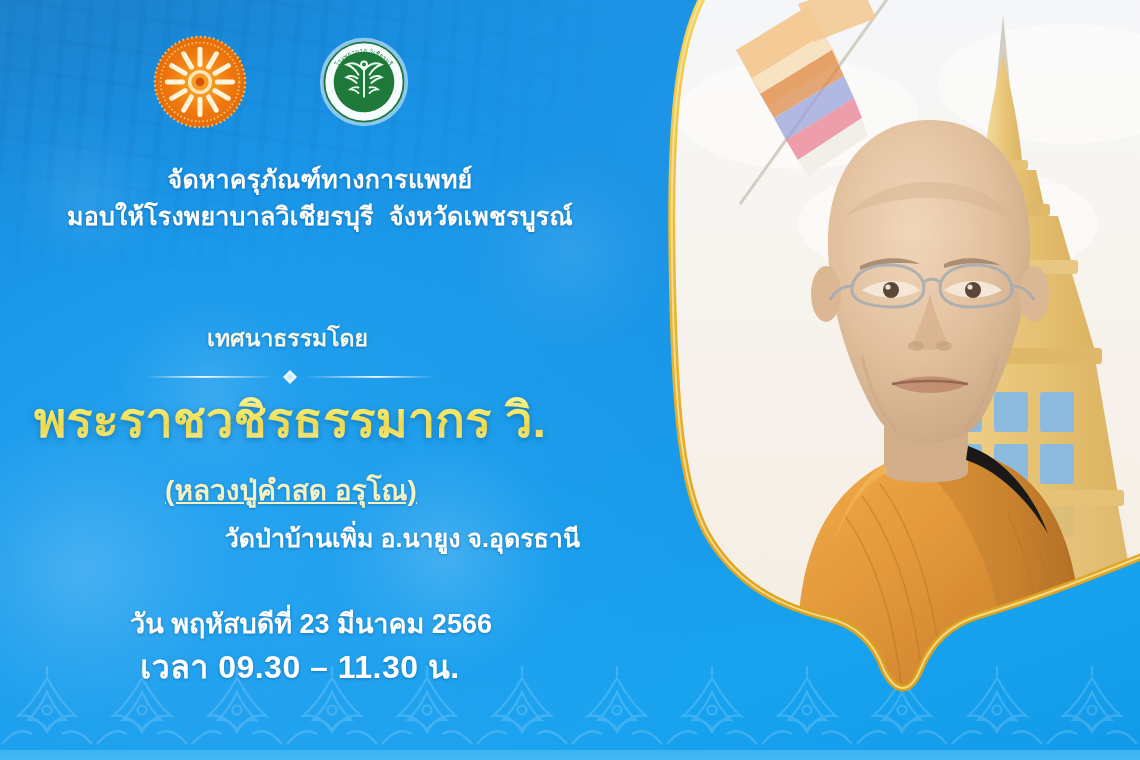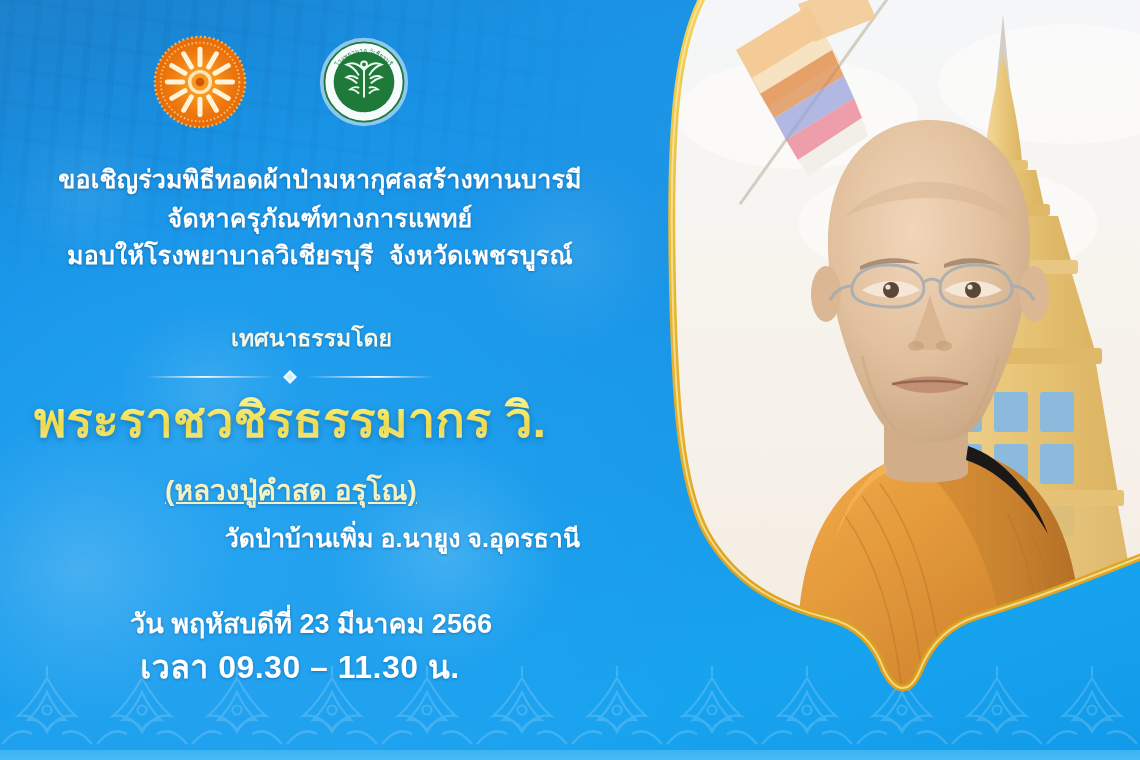--- a/index.html
+++ b/index.html
@@ -67,21 +67,20 @@
   }
   .headline .ln1{display:block;}
   .headline .ln2{display:block;}
   .headline .ln3{display:block;font-family:Liberation Mono, monospace;}
 
   .preach-by{
     position:absolute;left:0;top:320px;width:575px;
     text-align:center;color:#f3f7ea;
     font-size:23px;font-weight:bold;
     text-shadow:0 1px 3px rgba(4,50,92,.38);
-    padding-left:24px;
   }
 
   .divider{
     position:absolute;left:140px;top:368px;width:300px;height:18px;
   }
 
   .monk-name{
     position:absolute;left:0;top:392px;width:580px;
     text-align:center;
     font-size:49px;font-weight:bold;line-height:56px;
@@ -219,21 +218,20 @@
         </text>
         <text font-size="5" fill="#1f7a3a" font-family="'Liberation Sans',sans-serif" letter-spacing="0.6">
           <textPath href="#arcBot" startOffset="50%" text-anchor="middle">WICHIANBURI HOSPITAL</textPath>
         </text>
       </svg>
     </div>
 
   </div>
 
   <div class="headline">
-    <span class="ln1">ขอเชิญร่วมพิธีทอดผ้าป่ามหากุศลสร้างทานบารมี</span>
     <span class="ln2">จัดหาครุภัณฑ์ทางการแพทย์</span>
     <span class="ln3">มอบให้โรงพยาบาลวิเชียรบุรี จังหวัดเพชรบูรณ์</span>
   </div>
 
   <div class="preach-by">เทศนาธรรมโดย</div>
 
   <div class="divider">
     <svg viewBox="0 0 300 18" width="300" height="18">
       <defs>
         <linearGradient id="dl" x1="0" x2="1">

